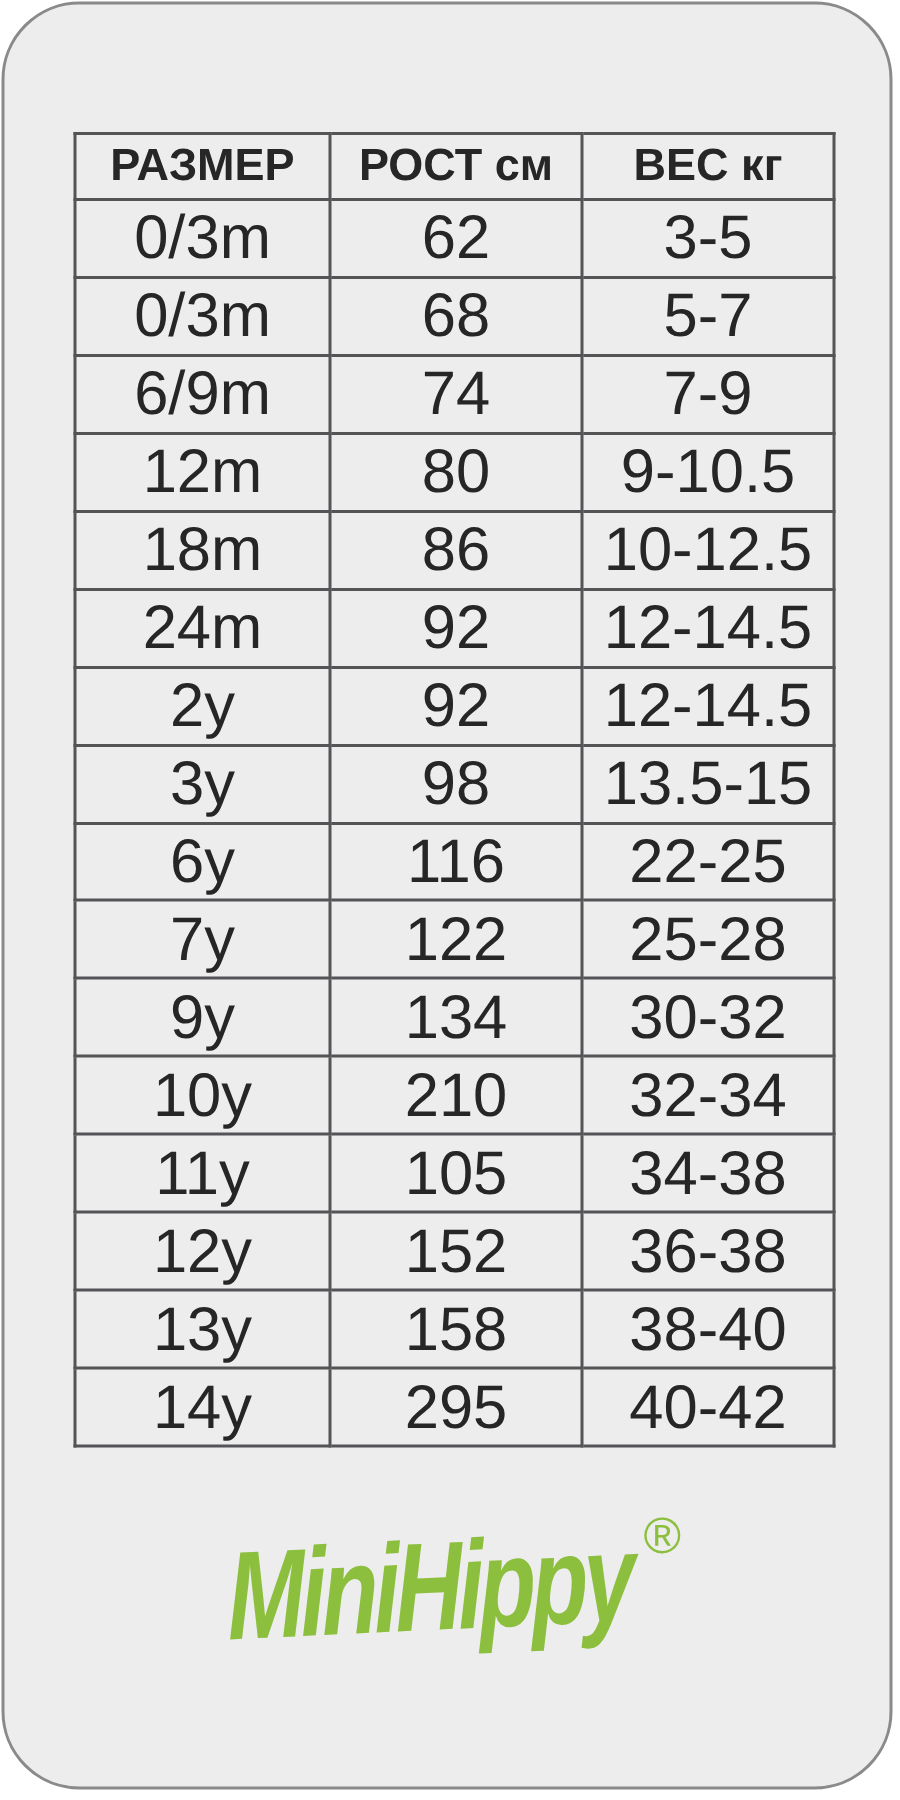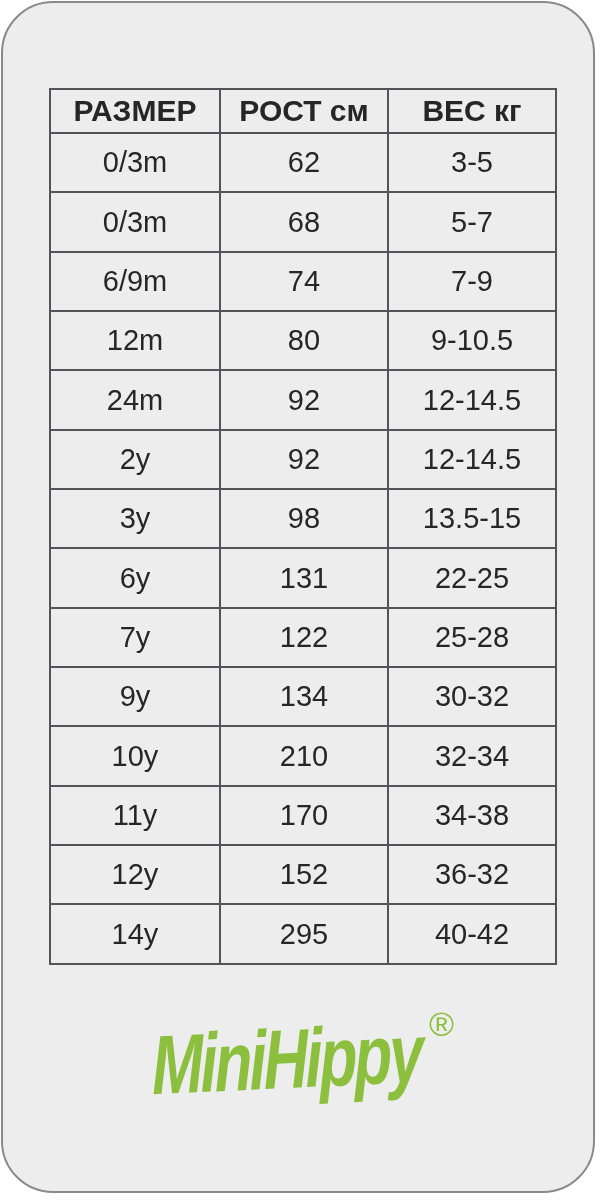--- a/index.html
+++ b/index.html
@@ -44,21 +44,21 @@
     padding: 0;
     overflow: hidden;
     white-space: nowrap;
   }
   .size-table th {
     font-size: 30px;
     font-weight: bold;
     height: 42px;
   }
   .size-table td {
-    font-size: 29px;
+    font-size: 41px;
     font-weight: normal;
   }
   .col-size   { width: 170px; }
   .col-height { width: 168px; }
   .col-weight { width: 168px; }
   .logo {
     position: absolute;
     left: 0;
     top: 1030px;
     width: 600px;
@@ -120,63 +120,73 @@
             <td>6/9m</td>
             <td>74</td>
             <td>7-9</td>
           </tr>
           <tr>
             <td>12m</td>
             <td>80</td>
             <td>9-10.5</td>
           </tr>
           <tr>
+            <td>18m</td>
+            <td>86</td>
+            <td>10-12.5</td>
+          </tr>
+          <tr>
             <td>24m</td>
             <td>92</td>
             <td>12-14.5</td>
           </tr>
           <tr>
             <td>2y</td>
             <td>92</td>
             <td>12-14.5</td>
           </tr>
           <tr>
             <td>3y</td>
             <td>98</td>
             <td>13.5-15</td>
           </tr>
           <tr>
             <td>6y</td>
-            <td>131</td>
+            <td>116</td>
             <td>22-25</td>
           </tr>
           <tr>
             <td>7y</td>
             <td>122</td>
             <td>25-28</td>
           </tr>
           <tr>
             <td>9y</td>
             <td>134</td>
             <td>30-32</td>
           </tr>
           <tr>
             <td>10y</td>
             <td>210</td>
             <td>32-34</td>
           </tr>
           <tr>
             <td>11y</td>
-            <td>170</td>
+            <td>105</td>
             <td>34-38</td>
           </tr>
           <tr>
             <td>12y</td>
             <td>152</td>
-            <td>36-32</td>
+            <td>36-38</td>
+          </tr>
+          <tr>
+            <td>13y</td>
+            <td>158</td>
+            <td>38-40</td>
           </tr>
           <tr>
             <td>14y</td>
             <td>295</td>
             <td>40-42</td>
           </tr>
         </tbody>
     </table>
 
     <div class="logo" style="color: rgb(141, 191, 62);">

